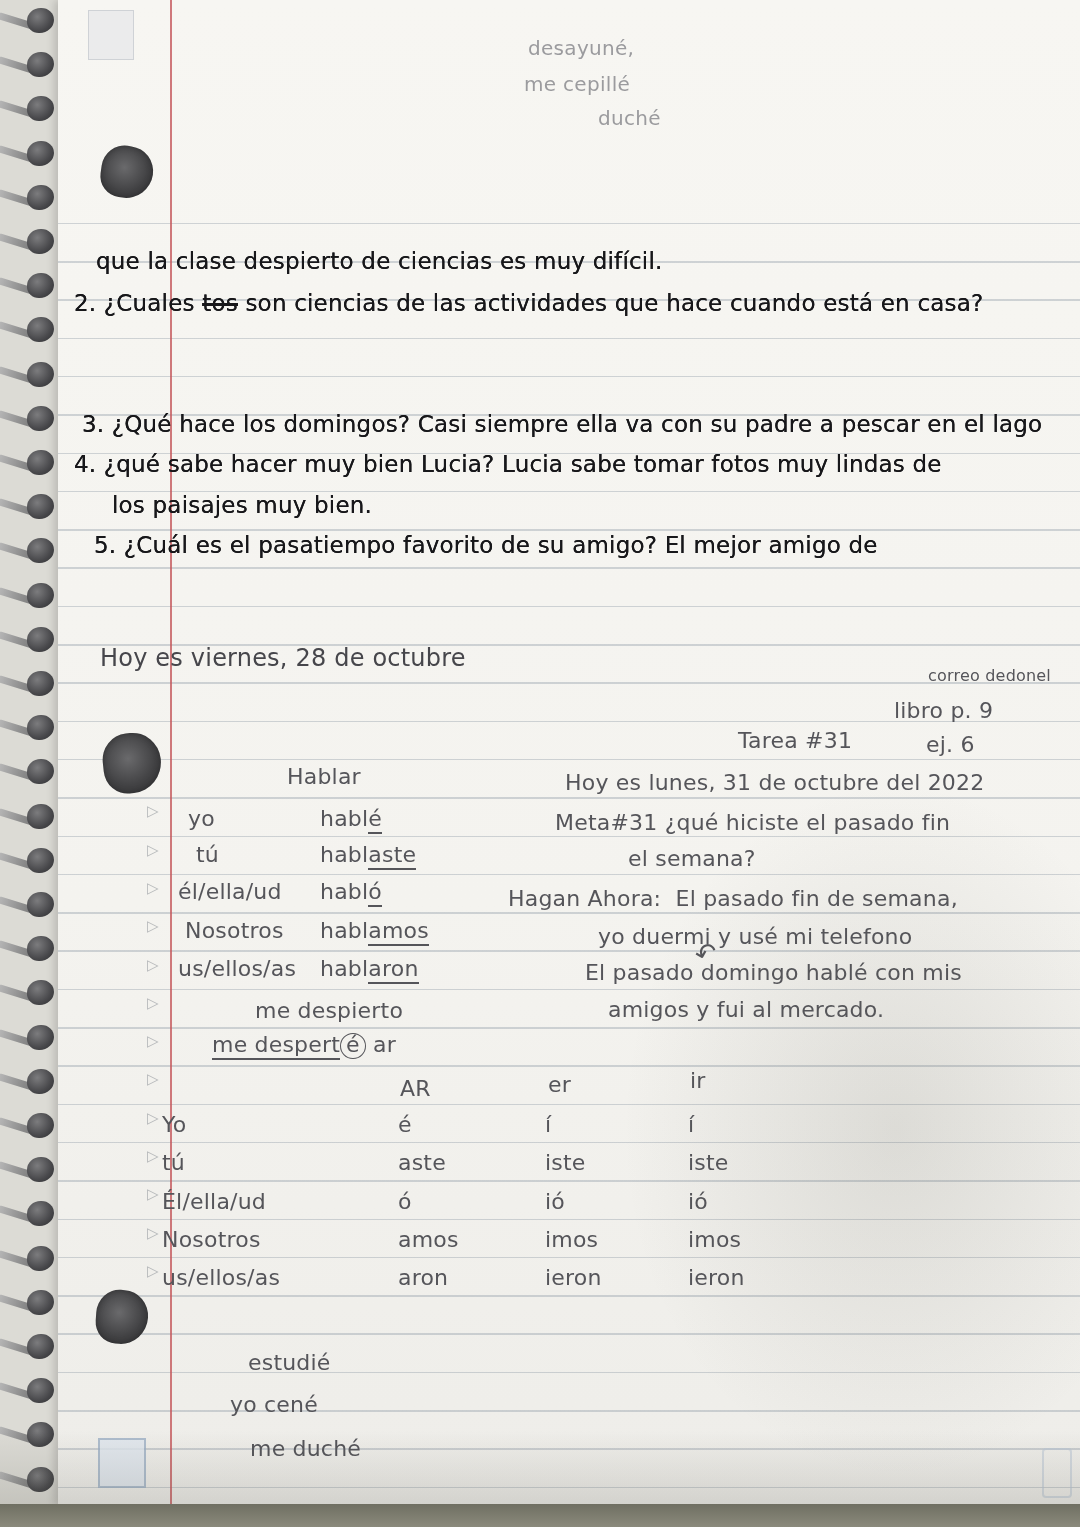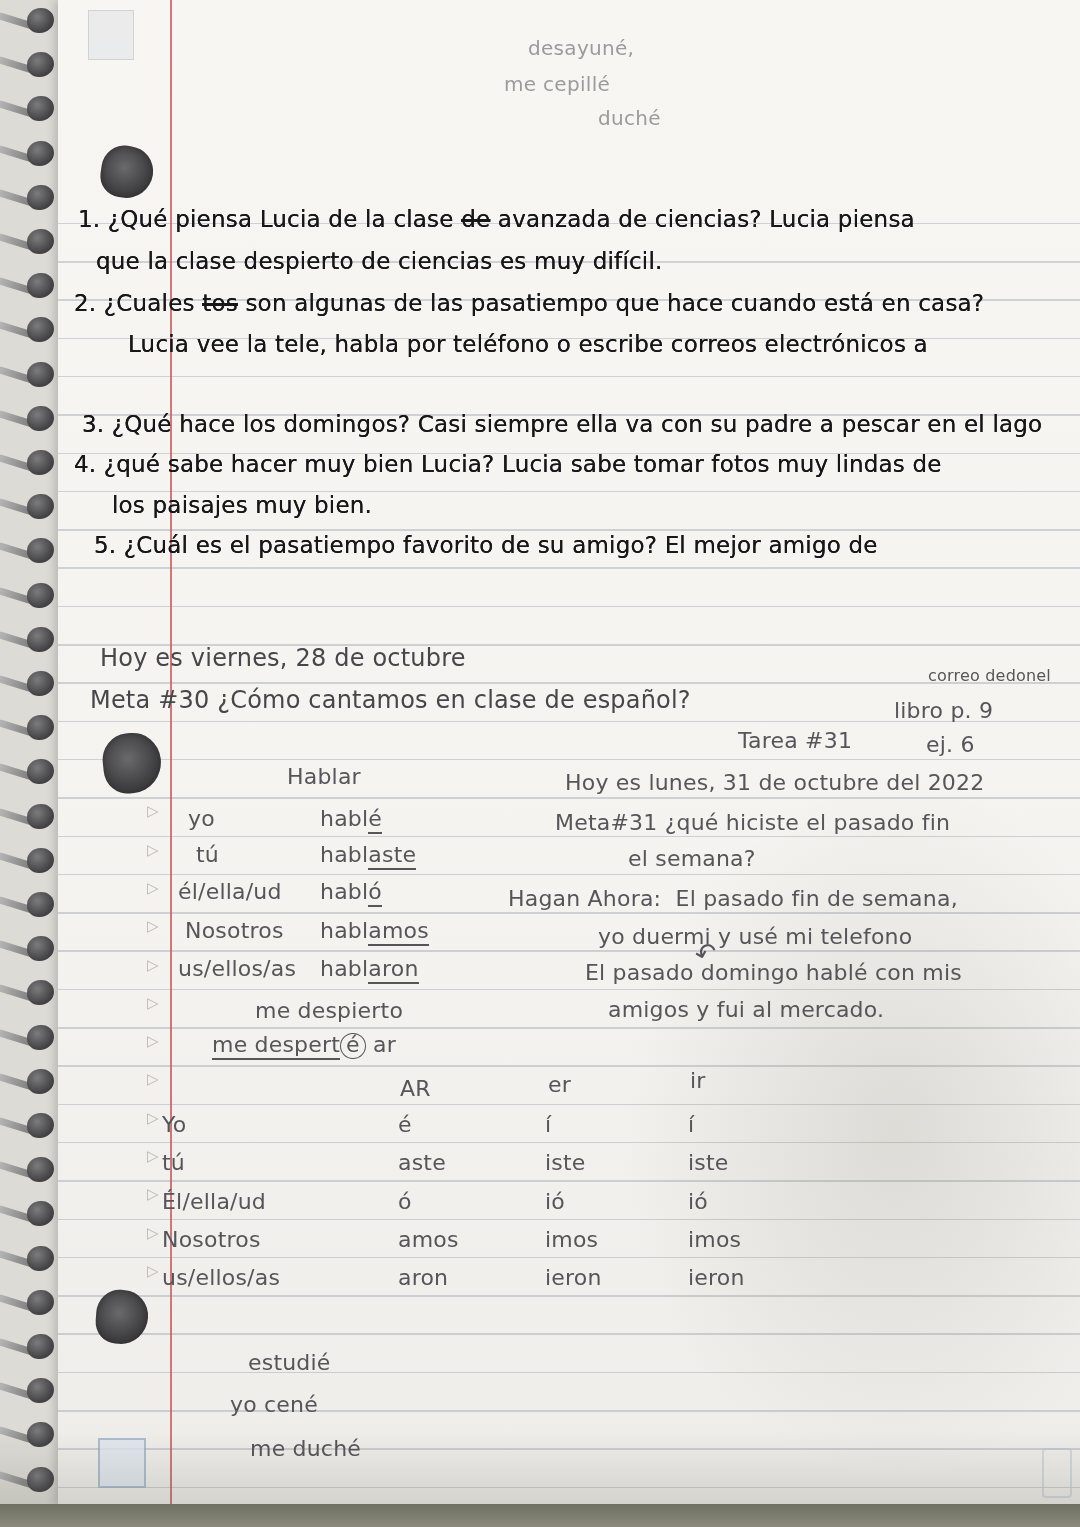--- a/index.html
+++ b/index.html
@@ -248,40 +248,35 @@
 
   <div class="hole" style="left:101px;top:146px;width:52px;height:52px;transform:rotate(8deg);"></div>
   <div class="hole" style="left:103px;top:733px;width:58px;height:60px;transform:rotate(-6deg);"></div>
   <div class="hole" style="left:96px;top:1290px;width:52px;height:54px;transform:rotate(4deg);"></div>
 
   <div id="stamp-top"></div>
   <div id="stamp-bottom"></div>
   <div id="mark-br"></div>
 
   <div class="txt pencil-light" style="left:528px;top:36px;">desayuné,</div>
-  <div class="txt pencil-light" style="left:504px;top:72px;">me cepillé</div>
+  <div class="txt pencil-light" style="left:524px;top:72px;">me cepillé</div>
   <div class="txt pencil-light" style="left:598px;top:106px;">duché</div>
 
-  <div class="txt ink" style="left:78px;top:206px;">
-    <span>1. ¿Qué piensa Lucia de la clase </span><span class="strike">de</span><span> avanzada de ciencias? Lucia piensa</span>
-  </div>
   <div class="txt ink" style="left:96px;top:248px;">que la clase despierto de ciencias es muy difícil.</div>
 
   <div class="txt ink" style="left:74px;top:290px;">
-    <span>2. ¿Cuales </span><span class="strike">tos</span><span> son algunas de las pasatiempo que hace cuando está en casa?</span>
-  </div>
-  <div class="txt ink" style="left:128px;top:331px;">Lucia vee la tele, habla por teléfono o escribe correos electrónicos a</div>
+    <span>2. ¿Cuales </span><span class="strike">tos</span><span> son ciencias de las actividades que hace cuando está en casa?</span>
+  </div>
 
   <div class="txt ink" style="left:82px;top:411px;">3. ¿Qué hace los domingos? Casi siempre ella va con su padre a pescar en el lago</div>
   <div class="txt ink" style="left:74px;top:451px;">4. ¿qué sabe hacer muy bien Lucia? Lucia sabe tomar fotos muy lindas de</div>
   <div class="txt ink" style="left:112px;top:492px;">los paisajes muy bien.</div>
   <div class="txt ink" style="left:94px;top:532px;">5. ¿Cuál es el pasatiempo favorito de su amigo? El mejor amigo de</div>
 
   <div class="txt pencil-dark" style="left:100px;top:644px;">Hoy es viernes, 28 de octubre</div>
-  <div class="txt pencil-dark" style="left:90px;top:686px;">Meta #30 ¿Cómo cantamos en clase de español?</div>
 
   <div class="txt pencil" style="left:928px;top:666px;font-size:16px;">correo dedonel</div>
   <div class="txt pencil" style="left:894px;top:698px;">libro p. 9</div>
   <div class="txt pencil" style="left:738px;top:728px;">Tarea #31</div>
   <div class="txt pencil" style="left:926px;top:732px;">ej. 6</div>
 
   <div class="txt pencil" style="left:287px;top:764px;">Hablar</div>
 
   <div class="txt pencil vrow" style="left:188px;top:806px;">
     <span class="pron">yo</span>

